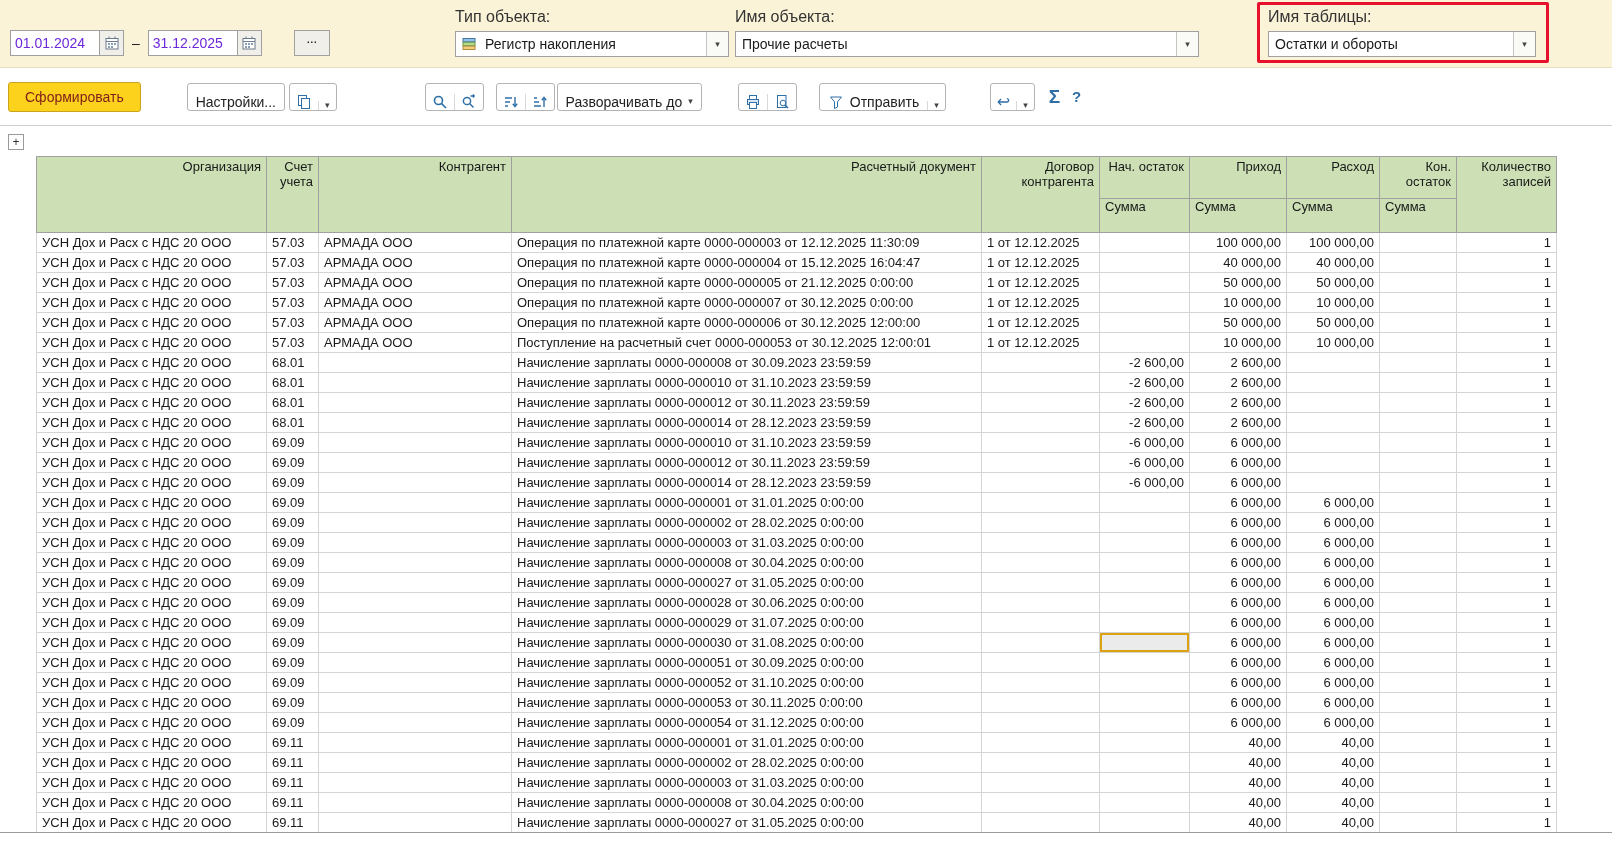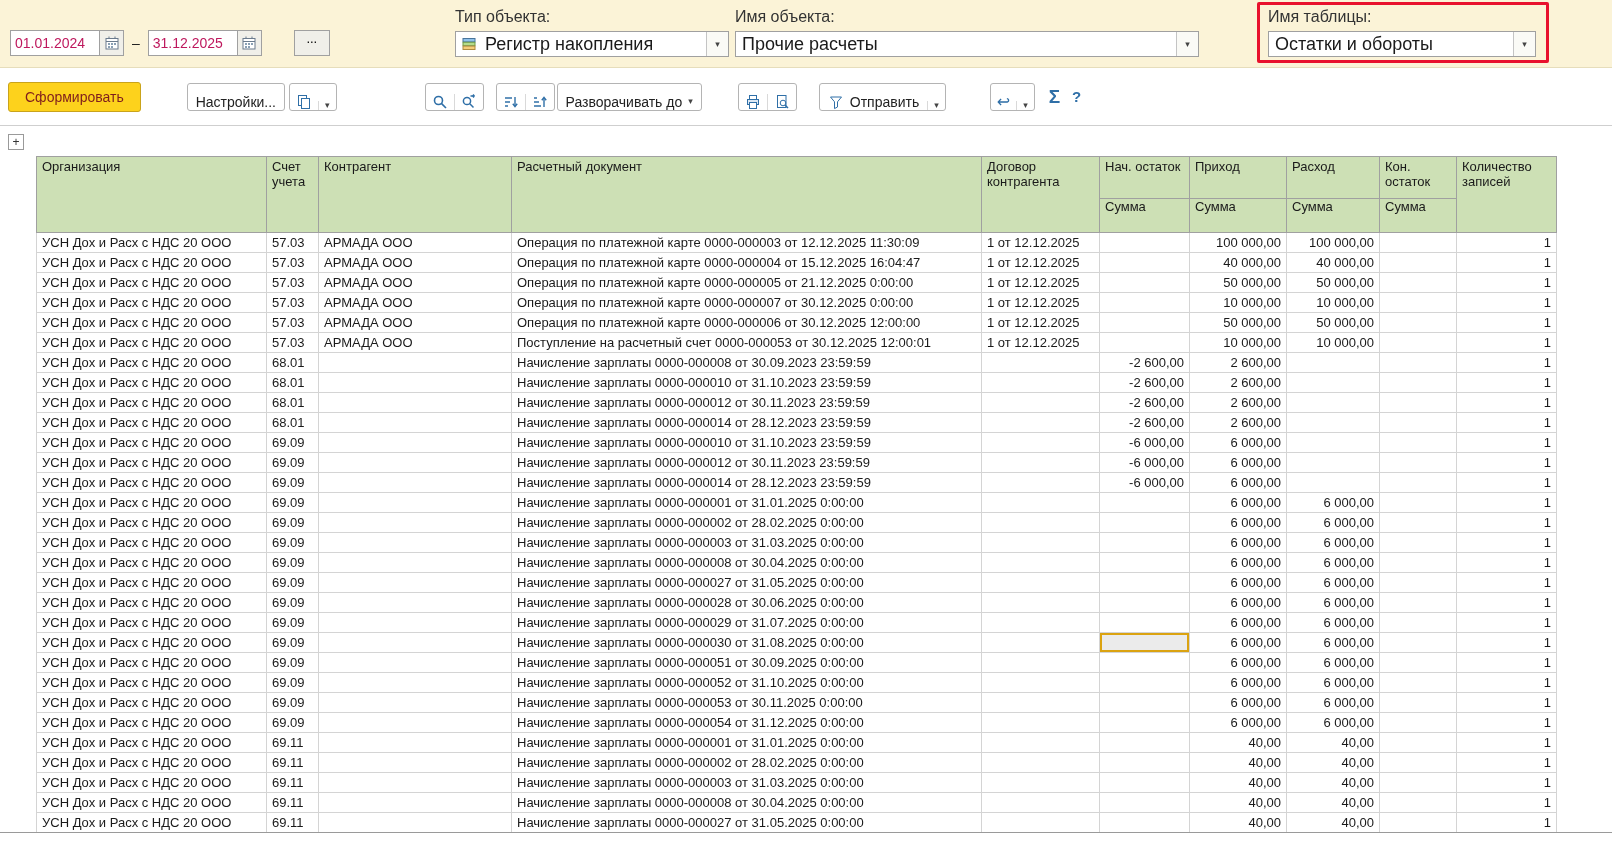--- a/index.html
+++ b/index.html
@@ -6,33 +6,33 @@
   html,body { margin:0; padding:0; }
   body {
     width:1612px; height:849px; overflow:hidden; background:#fff;
     font-family:"Liberation Sans", sans-serif; color:#1a1a1a;
   }
 
   
   .topbar { position:relative; height:68px; background:#fbf3d7; border-bottom:1px solid #e6ddbb; }
   .dates { position:absolute; left:10px; top:30px; display:flex; align-items:center; gap:8px; }
   .datefield { display:flex; height:26px; border:1px solid #a0a0a0; background:#fff; }
-  .date-input { width:88px; border:none; outline:none; padding:0 4px; font:14px "Liberation Sans",sans-serif; color:#be185d; background:transparent; }
+  .date-input { width:88px; border:none; outline:none; padding:0 4px; font:14px "Liberation Sans",sans-serif; color:#6d28d9; background:transparent; }
   .cal-btn { width:24px; border:none; border-left:1px solid #a0a0a0; background:#f0efe9; display:flex; align-items:center; justify-content:center; padding:0; cursor:pointer; }
   .dash { font-size:14px; color:#222; }
   .ellipsis-btn { height:26px; width:36px; margin-left:24px; border:1px solid #a0a0a0; background:#f0efe9; font:13px "Liberation Sans",sans-serif; line-height:10px; padding:0 0 8px 0; cursor:pointer; }
 
   .field-group { position:absolute; top:8px; }
   .g-type  { left:455px; width:274px; }
   .g-name  { left:735px; width:464px; }
   .g-table { left:1268px; width:268px; }
   .field-label { font-size:16px; color:#333; margin-bottom:5px; }
   .combo { display:flex; align-items:center; height:26px; border:1px solid #a0a0a0; background:#fff; cursor:pointer; }
   .combo-icon { width:20px; display:flex; justify-content:center; margin-left:3px; }
-  .combo-val { flex:1; padding:0 6px; font-size:18px; white-space:nowrap; overflow:hidden; }
+  .combo-val { flex:1; padding:0 6px; font-size:14px; white-space:nowrap; overflow:hidden; }
   .caret-btn { width:22px; height:100%; border:none; border-left:1px solid #c4c4c4; background:#fafaf6; cursor:pointer; display:flex; align-items:center; justify-content:center; padding:0; }
   .caret { font-size:9px; color:#444; line-height:1; }
 
   .highlight-box { position:absolute; left:1257px; top:2px; width:292px; height:61px; border:3px solid #e8112d; border-radius:2px; pointer-events:none; }
 
   
   .toolbar { height:58px; display:flex; align-items:center; padding:0 8px; background:#fff; border-bottom:1px solid #cfcfcf; }
   .btn-generate { height:30px; padding:0 16px; background:#fdd21c; border:1px solid #c9a31b; border-radius:3px; font:14px "Liberation Sans",sans-serif; color:#7f1d1d; cursor:pointer; margin-right:46px; }
   .tgroup { display:flex; align-items:flex-end; height:28px; border:1px solid #b4b4b4; border-radius:3px; background:#fff; overflow:hidden; }
   .tbtn { display:flex; align-items:center; gap:6px; padding:0 8px; background:transparent; border:none; font:14px "Liberation Sans",sans-serif; color:#222; cursor:pointer; }
@@ -49,21 +49,21 @@
 
   
   .report { position:relative; height:707px; overflow:hidden; border-bottom:1px solid #9a9a9a; background:#fff; }
   .top-strip { height:30px; }
   .expand-all { width:16px; height:16px; margin:8px 0 0 8px; border:1px solid #9a9a9a; background:#fff; font:12px/12px "Liberation Sans",sans-serif; color:#333; padding:0; cursor:pointer; }
   .grid-row { display:flex; align-items:flex-start; }
   .gutter { flex:0 0 36px; width:36px; }
 
   table { border-collapse:collapse; table-layout:fixed; width:1520px; }
   thead th { background:#cde0b5; border:1px solid #a0a0a0; font-weight:normal; font-size:13px; text-align:left; vertical-align:top; padding:2px 5px; }
-  tr.main-h th { height:42px; }
+  tr.main-h th { height:42px;text-align:right; }
   tr.sum-h th { height:34px; padding:0 5px; }
   tbody td { border:1px solid #d4d4d4; padding:0 5px; height:19px; line-height:19px; font-size:13px; white-space:nowrap; overflow:hidden; }
   td.num { text-align:right; }
   td.selected { background:#ebebeb; box-shadow: inset 0 0 0 2px #dba311; }
 </style>
 </head>
 <body>
 
 <div class="topbar">
 

